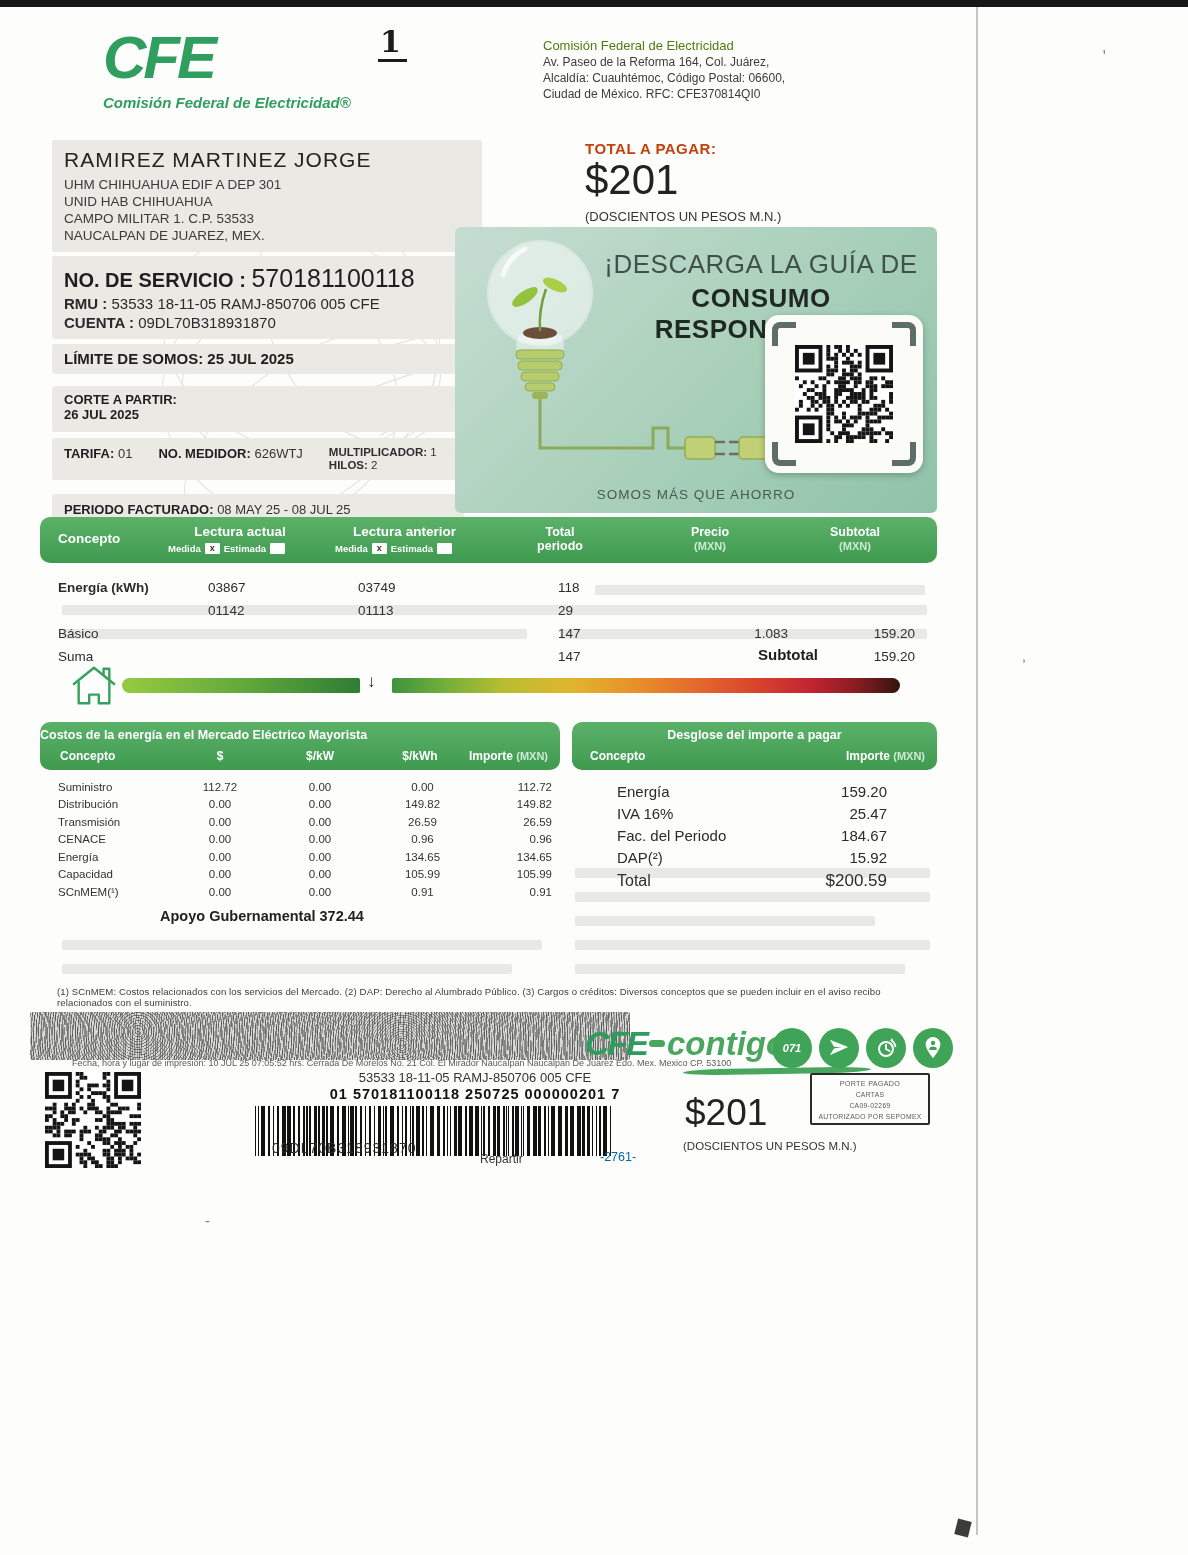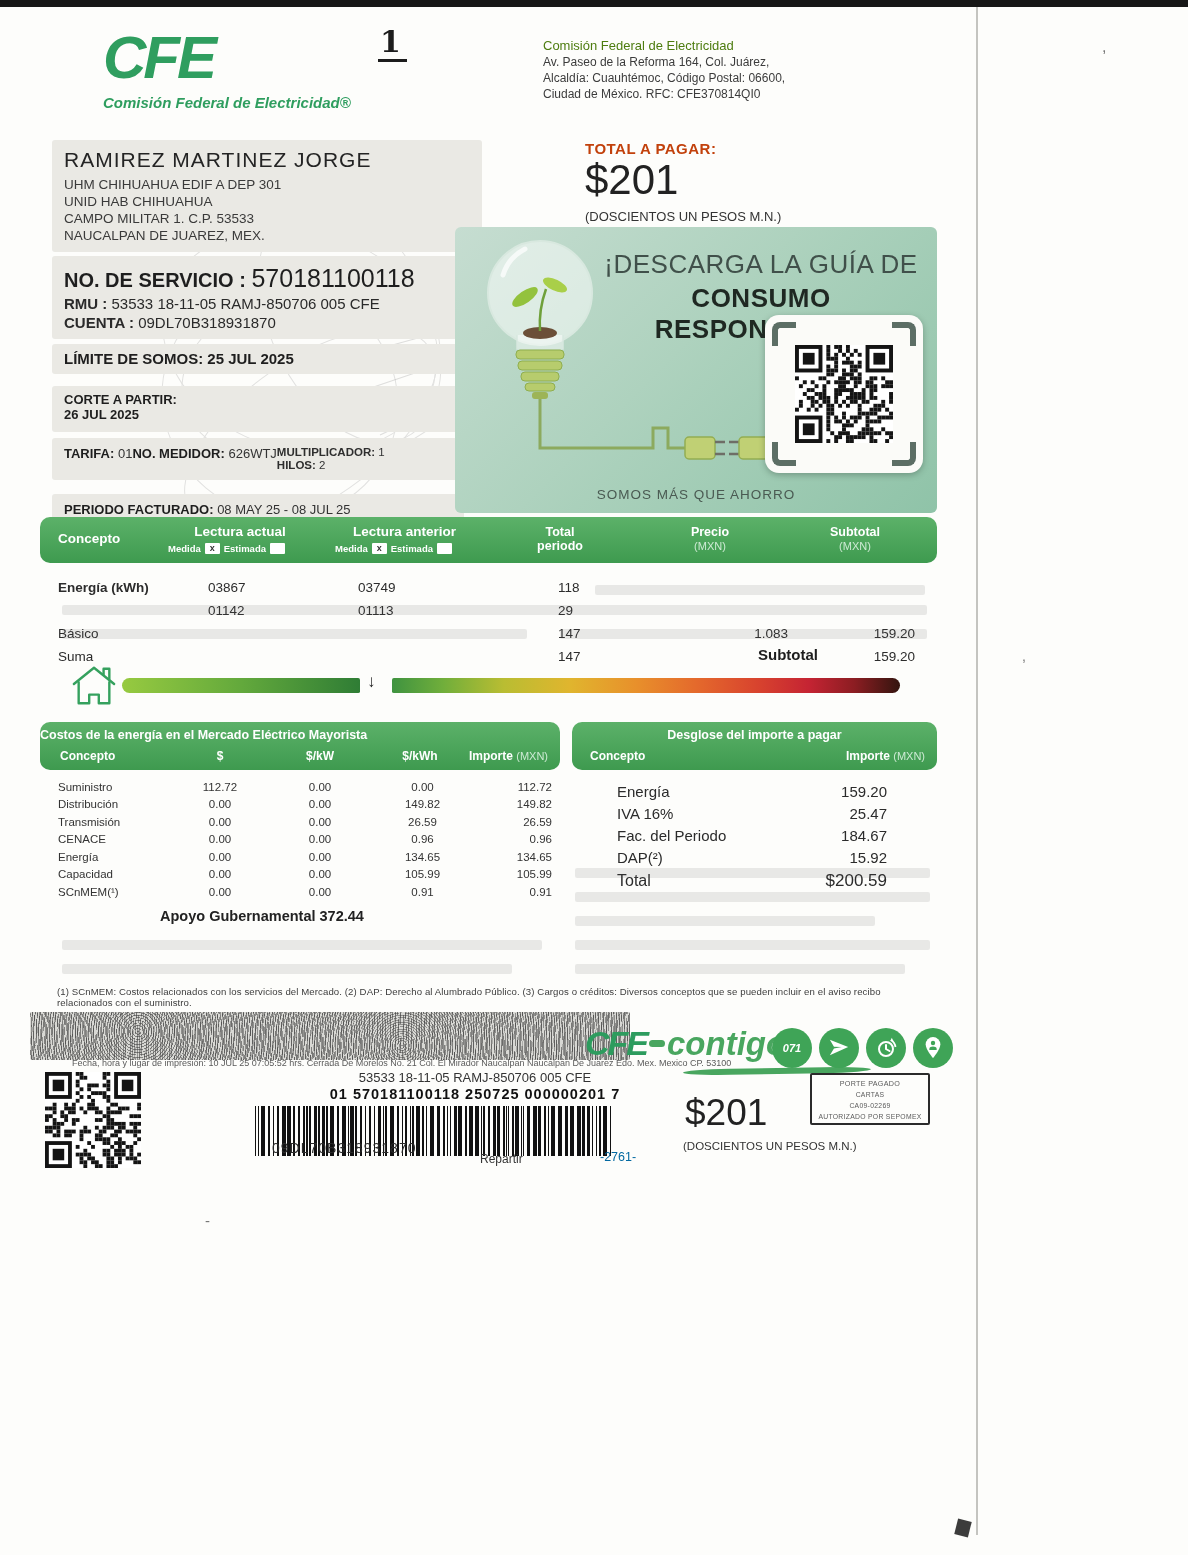--- a/index.html
+++ b/index.html
@@ -45,21 +45,21 @@
   .qr-tile { position:absolute; right:14px; top:88px; width:158px; height:158px; background:#fbfbf8; border-radius:14px; box-shadow:0 2px 6px rgba(40,60,50,.35); }
   .qr-inner { position:absolute; left:30px; top:30px; width:98px; height:98px; }
   .bracket { position:absolute; width:24px; height:24px; border:0 solid #5c6e65; }
   .br-tl { left:7px; top:7px; border-left-width:6px; border-top-width:6px; border-top-left-radius:8px; }
   .br-tr { right:7px; top:7px; border-right-width:6px; border-top-width:6px; border-top-right-radius:8px; }
   .br-bl { left:7px; bottom:7px; border-left-width:6px; border-bottom-width:6px; border-bottom-left-radius:8px; }
   .br-br { right:7px; bottom:7px; border-right-width:6px; border-bottom-width:6px; border-bottom-right-radius:8px; }
 
   
   .g-head { background:linear-gradient(#5cb169,#3e9a4f); color:#fff; border-radius:10px; position:relative; }
-  .unit { color:#cdead3; font-weight:normal; }
+  .unit { color:#cdead3; font-weight:bold; }
   .chkrow { display:flex; align-items:center; gap:4px; font-size:9.5px; font-weight:bold; }
   .chk { width:15px; height:11px; background:#fff; border-radius:1px; color:#333; font-size:9px; font-weight:bold;
          display:flex; align-items:center; justify-content:center; line-height:1; }
 
   
   .readings-body .row { display:grid; grid-template-columns:150px 140px 170px 170px 150px 117px; height:23px; align-items:center; font-size:13.5px; color:#2c2c2c; }
   .readings-body .c1 { padding-left:18px; }
   .readings-body .c2 { padding-left:18px; }
   .readings-body .c3 { padding-left:28px; }
   .readings-body .c4 { padding-left:58px; }
@@ -182,21 +182,21 @@
 
   <div class="abs panel" style="left:52px;top:344px;width:412px;height:30px;padding-top:6px;">
     <span class="pay-bold">LÍMITE DE SOMOS: </span><span class="pay-bold">25 JUL 2025</span>
   </div>
 
   <div class="abs panel" style="left:52px;top:386px;width:412px;height:46px;padding-top:6px;">
     <div class="pay-small">CORTE A PARTIR:</div>
     <div class="pay-small">26 JUL 2025</div>
   </div>
 
-  <div class="abs panel" style="left:52px;top:438px;width:412px;height:42px;padding-top:8px;display:flex;">
+  <div class="abs panel" style="left:52px;top:438px;width:412px;height:42px;padding-top:8px;display:flex;gap:26px;">
     <div class="pay-small">
       <span>TARIFA: </span><span class="pay-val">01</span>
     </div>
     <div class="pay-small">
       <span>NO. MEDIDOR: </span><span class="pay-val">626WTJ</span>
     </div>
     <div style="font-size:11.5px;font-weight:bold;line-height:13px;">
       <div><span>MULTIPLICADOR: </span><span class="pay-val">1</span></div>
       <div><span>HILOS: </span><span class="pay-val">2</span></div>
     </div>

